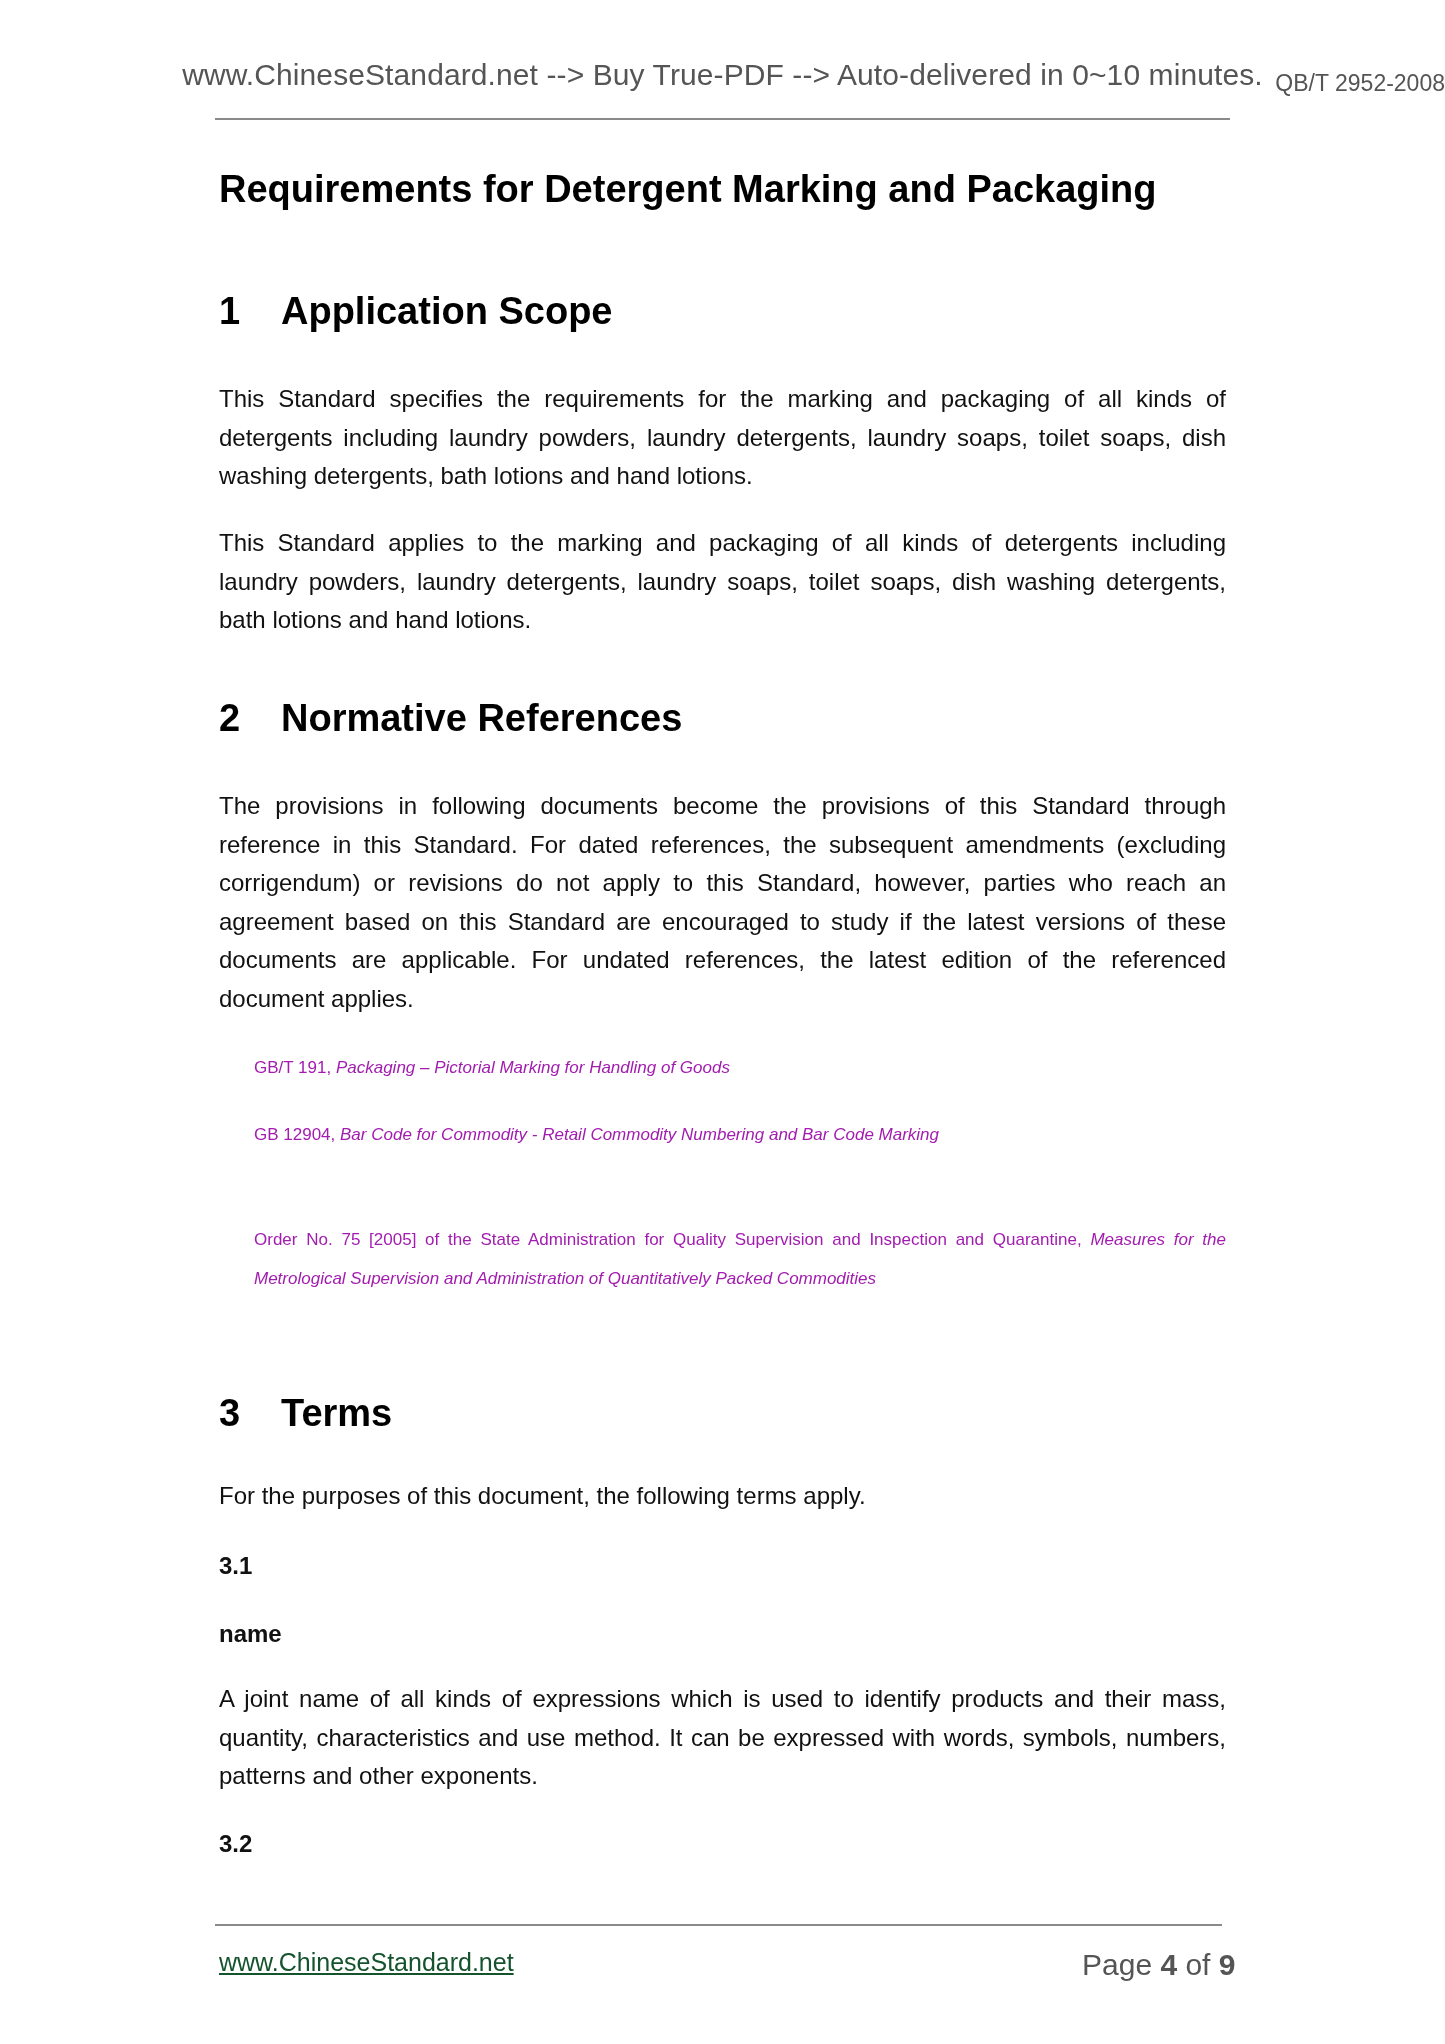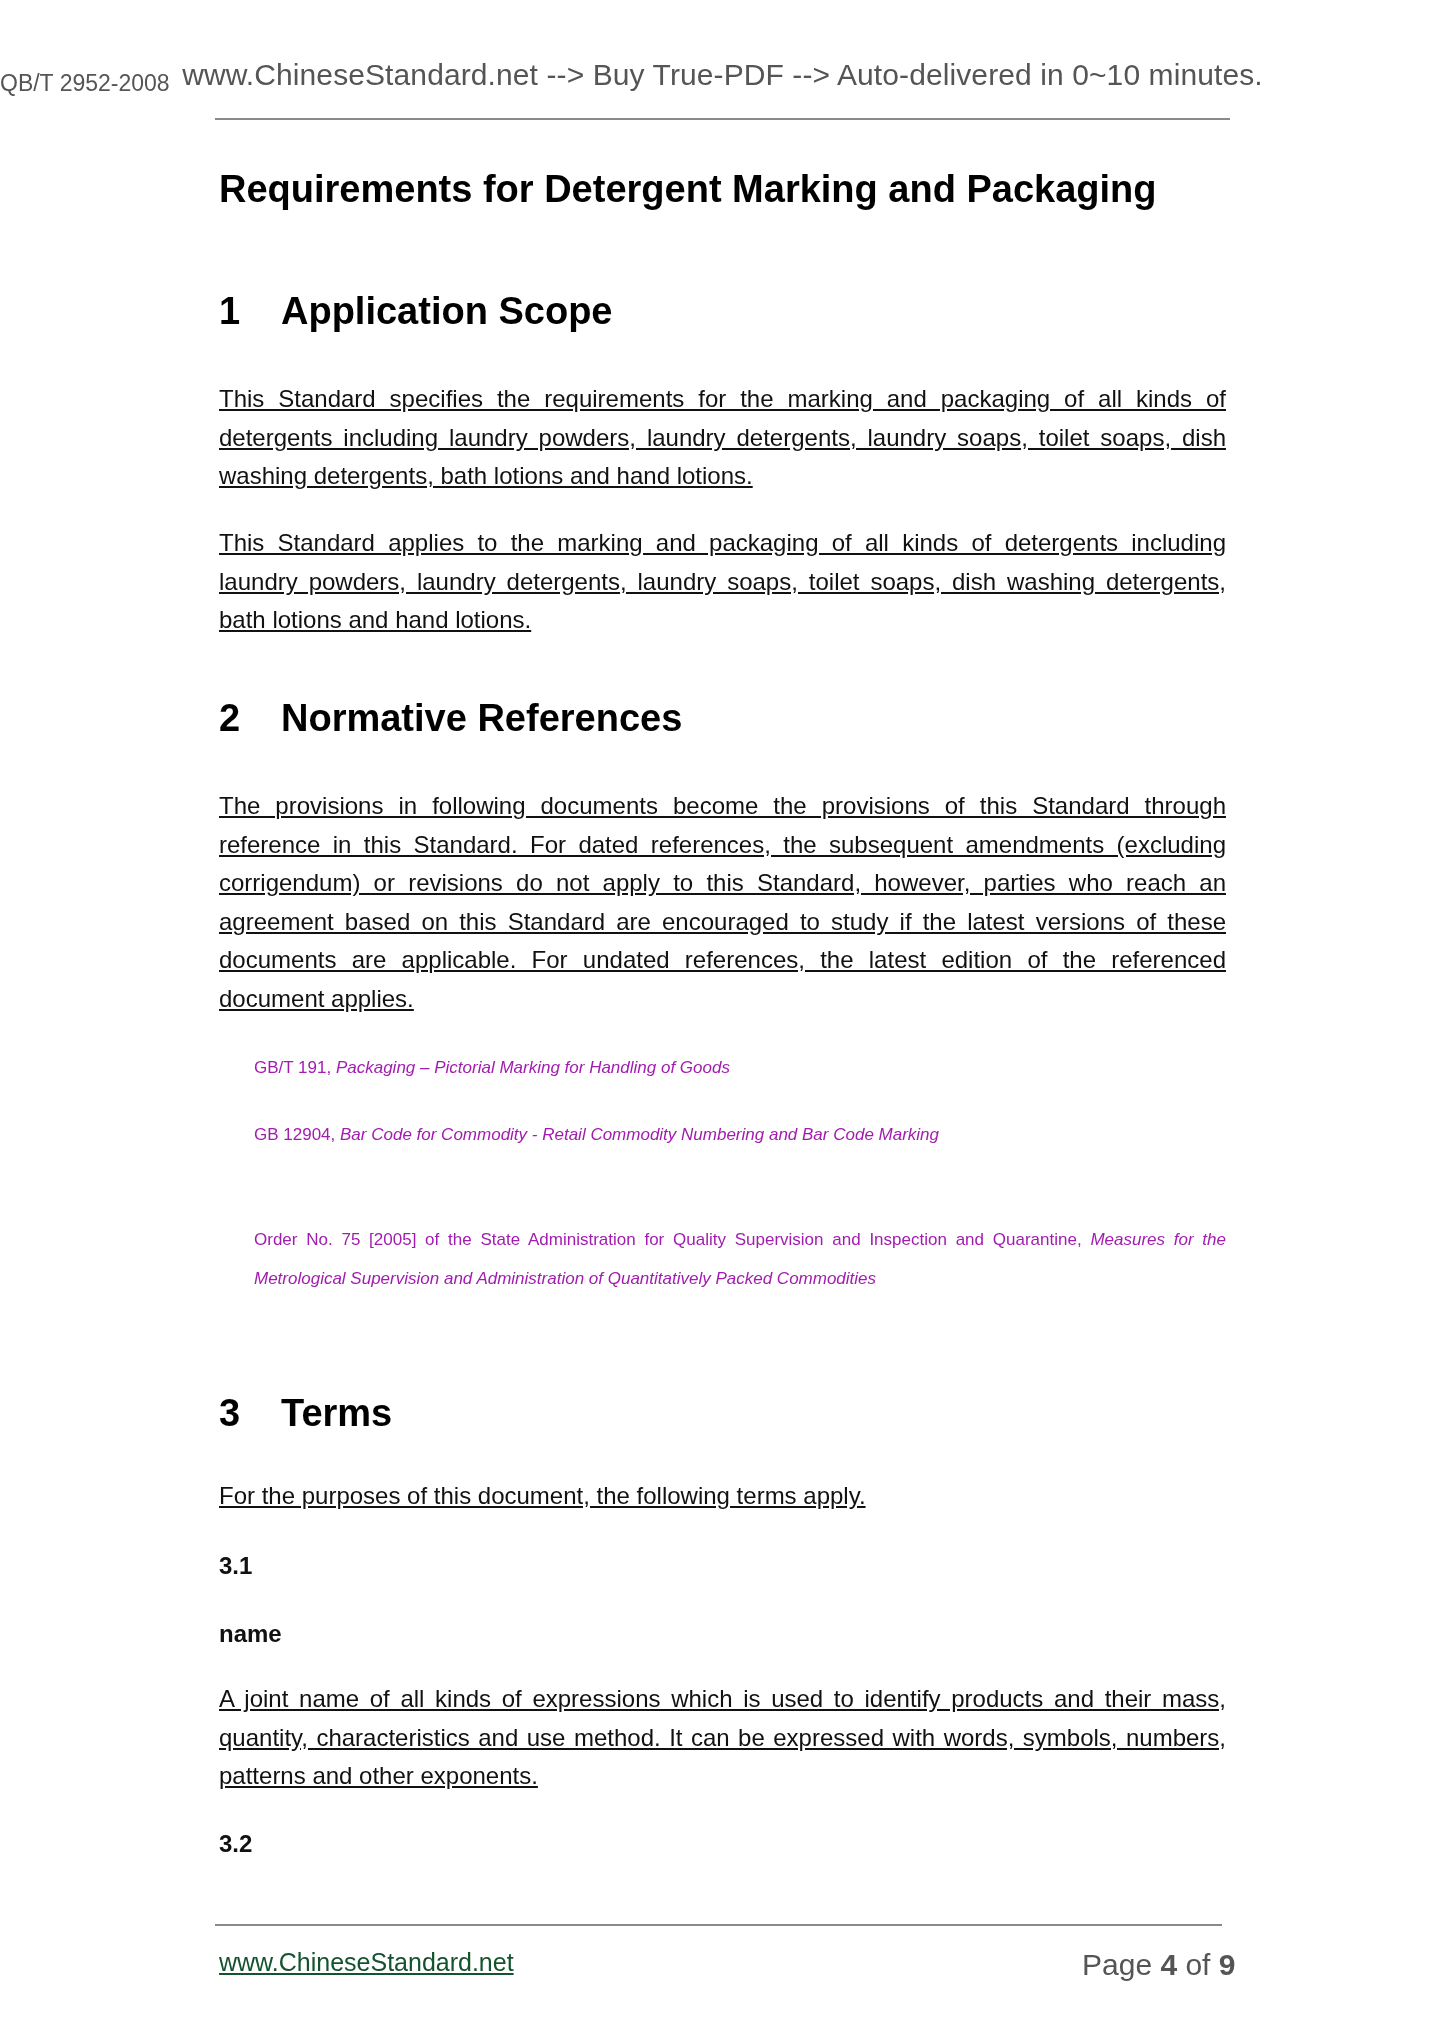--- a/index.html
+++ b/index.html
@@ -2,33 +2,33 @@
 <html><head>
 <meta charset="utf-8">
 <style>
   html, body { margin: 0; padding: 0; background: #ffffff; }
   body { width: 1445px; height: 2044px; position: relative; overflow: hidden;
          font-family: "Liberation Sans", sans-serif; color: #111; }
   .page { position: absolute; left: 0; top: 0; width: 1297px; height: 2044px; }
 
   .watermark { position: absolute; top: 58px; left: 0; width: 1445px; text-align: center;
                font-size: 30px; color: #555; white-space: nowrap; letter-spacing: 0.1px; }
-  .std-code { position: absolute; top: 70px; left: 0; width: 1445px; text-align: left;
+  .std-code { position: absolute; top: 70px; left: 0; width: 1445px; text-align: right;
               font-size: 23px; color: #555; }
   .rule { position: absolute; height: 0; border-top: 2px solid #8a8a8a; }
   .rule.top { left: 215px; width: 1015px; top: 118px; }
   .rule.bottom { left: 215px; width: 1007px; top: 1924px; }
 
   .content { position: absolute; left: 219px; width: 1007px; top: 0; }
   .doc-title { position: absolute; left: 0; width: 1007px; top: 168px; 
                font-weight: bold; font-size: 38px; color: #000; margin: 0; }
   .h1 { position: absolute; left: 0; font-weight: bold; font-size: 38px; color: #000; margin: 0; white-space: nowrap; }
   .h1 .num { display: inline-block; width: 62px; }
   .para { position: absolute; left: 0; width: 1007px; font-size: 24px; line-height: 38.5px;
-          text-align: justify; margin: 0; color: #111; text-decoration: underline; }
+          text-align: justify; margin: 0; color: #111; }
   .ref { position: absolute; left: 35px; width: 972px; font-size: 17px; line-height: 38.5px;
          text-align: justify; margin: 0; color: #a21caf; }
   .ref i { font-style: italic; }
   .term-num, .term-name { position: absolute; left: 0; font-weight: bold; font-size: 24px; margin: 0; color: #111; }
 
   .footer-link { position: absolute; left: 219px; top: 1948px; font-size: 25px; color: #14532d;
                  text-decoration: underline; }
   .footer-page { position: absolute; left: 1082px; top: 1948px; font-size: 30px; color: #555; white-space: nowrap; }
   .footer-page b { font-weight: bold; }
 </style>

